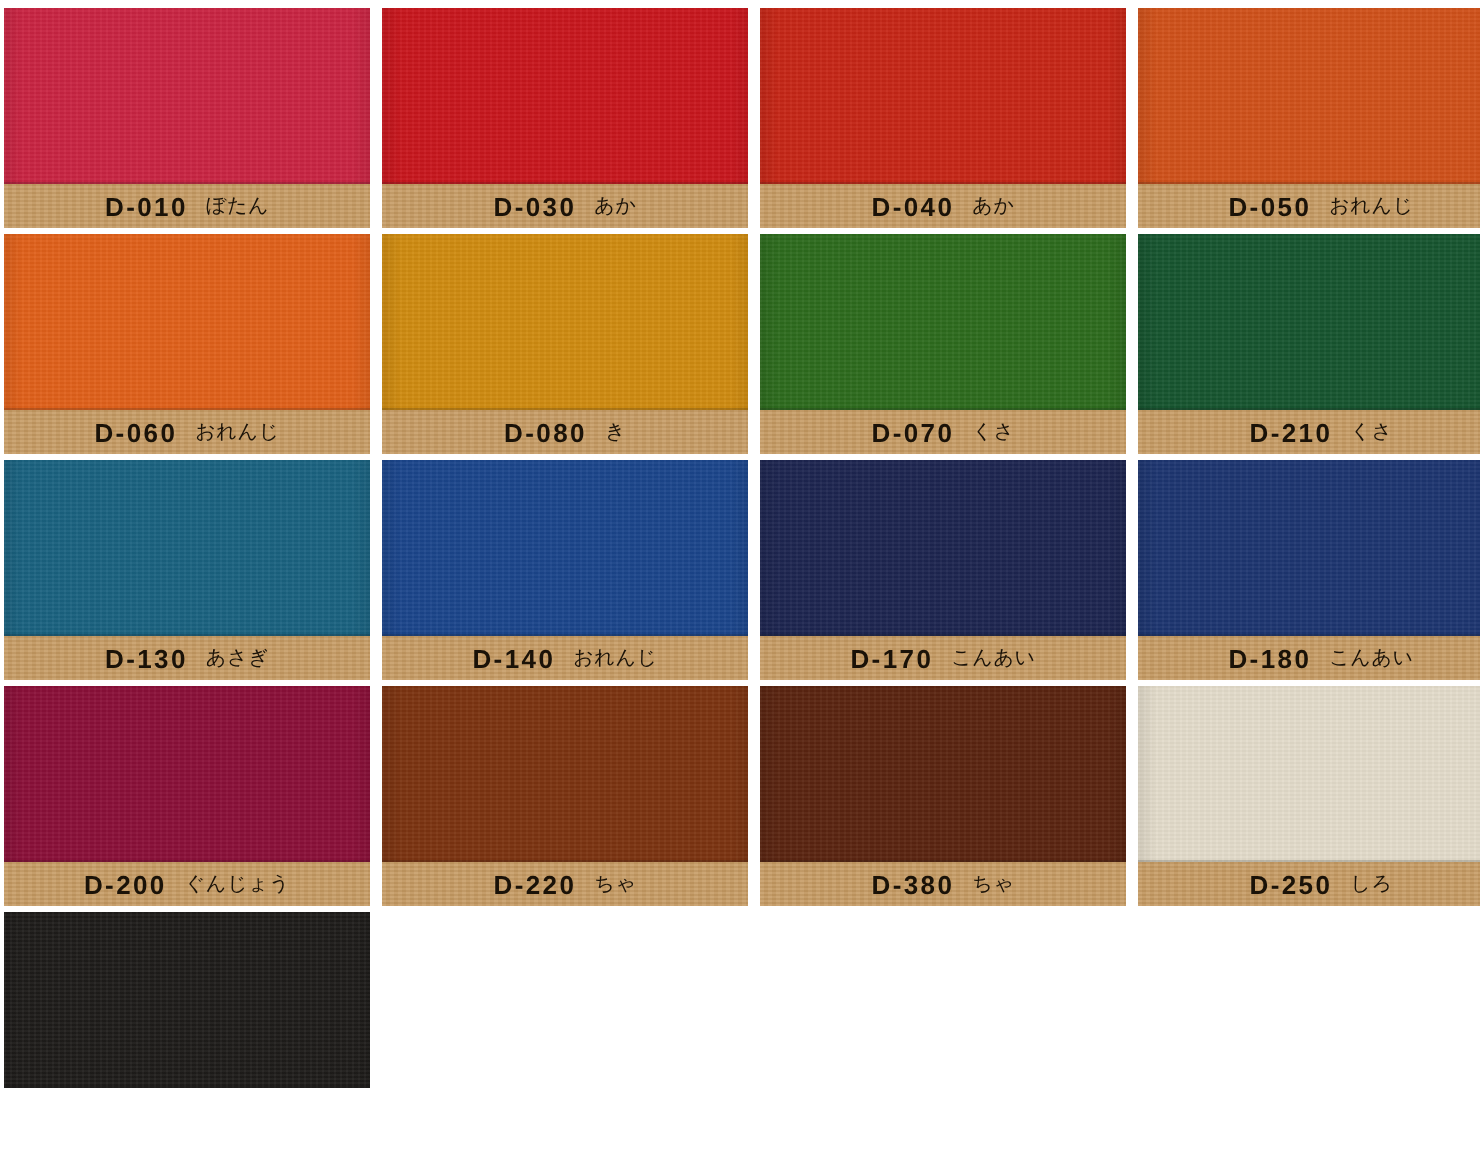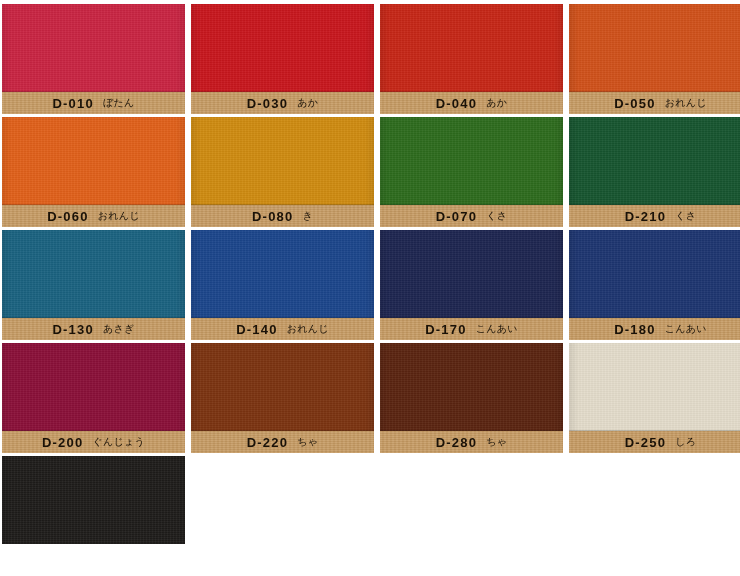--- a/index.html
+++ b/index.html
@@ -206,21 +206,21 @@
       <div class="swatch-label-band-top"></div>
       <div class="swatch-label">
         <span class="swatch-code">D-220</span>
         <span class="swatch-name">ちゃ</span>
       </div>
     </div>
     <div class="swatch">
       <div class="swatch-color" style="background-color: rgb(90, 36, 16);"></div>
       <div class="swatch-label-band-top"></div>
       <div class="swatch-label">
-        <span class="swatch-code">D-280</span>
+        <span class="swatch-code">D-380</span>
         <span class="swatch-name">ちゃ</span>
       </div>
     </div>
     <div class="swatch">
       <div class="swatch-color" style="background-color: rgb(227, 220, 203);"></div>
       <div class="swatch-label-band-top"></div>
       <div class="swatch-label">
         <span class="swatch-code">D-250</span>
         <span class="swatch-name">しろ</span>
       </div>

